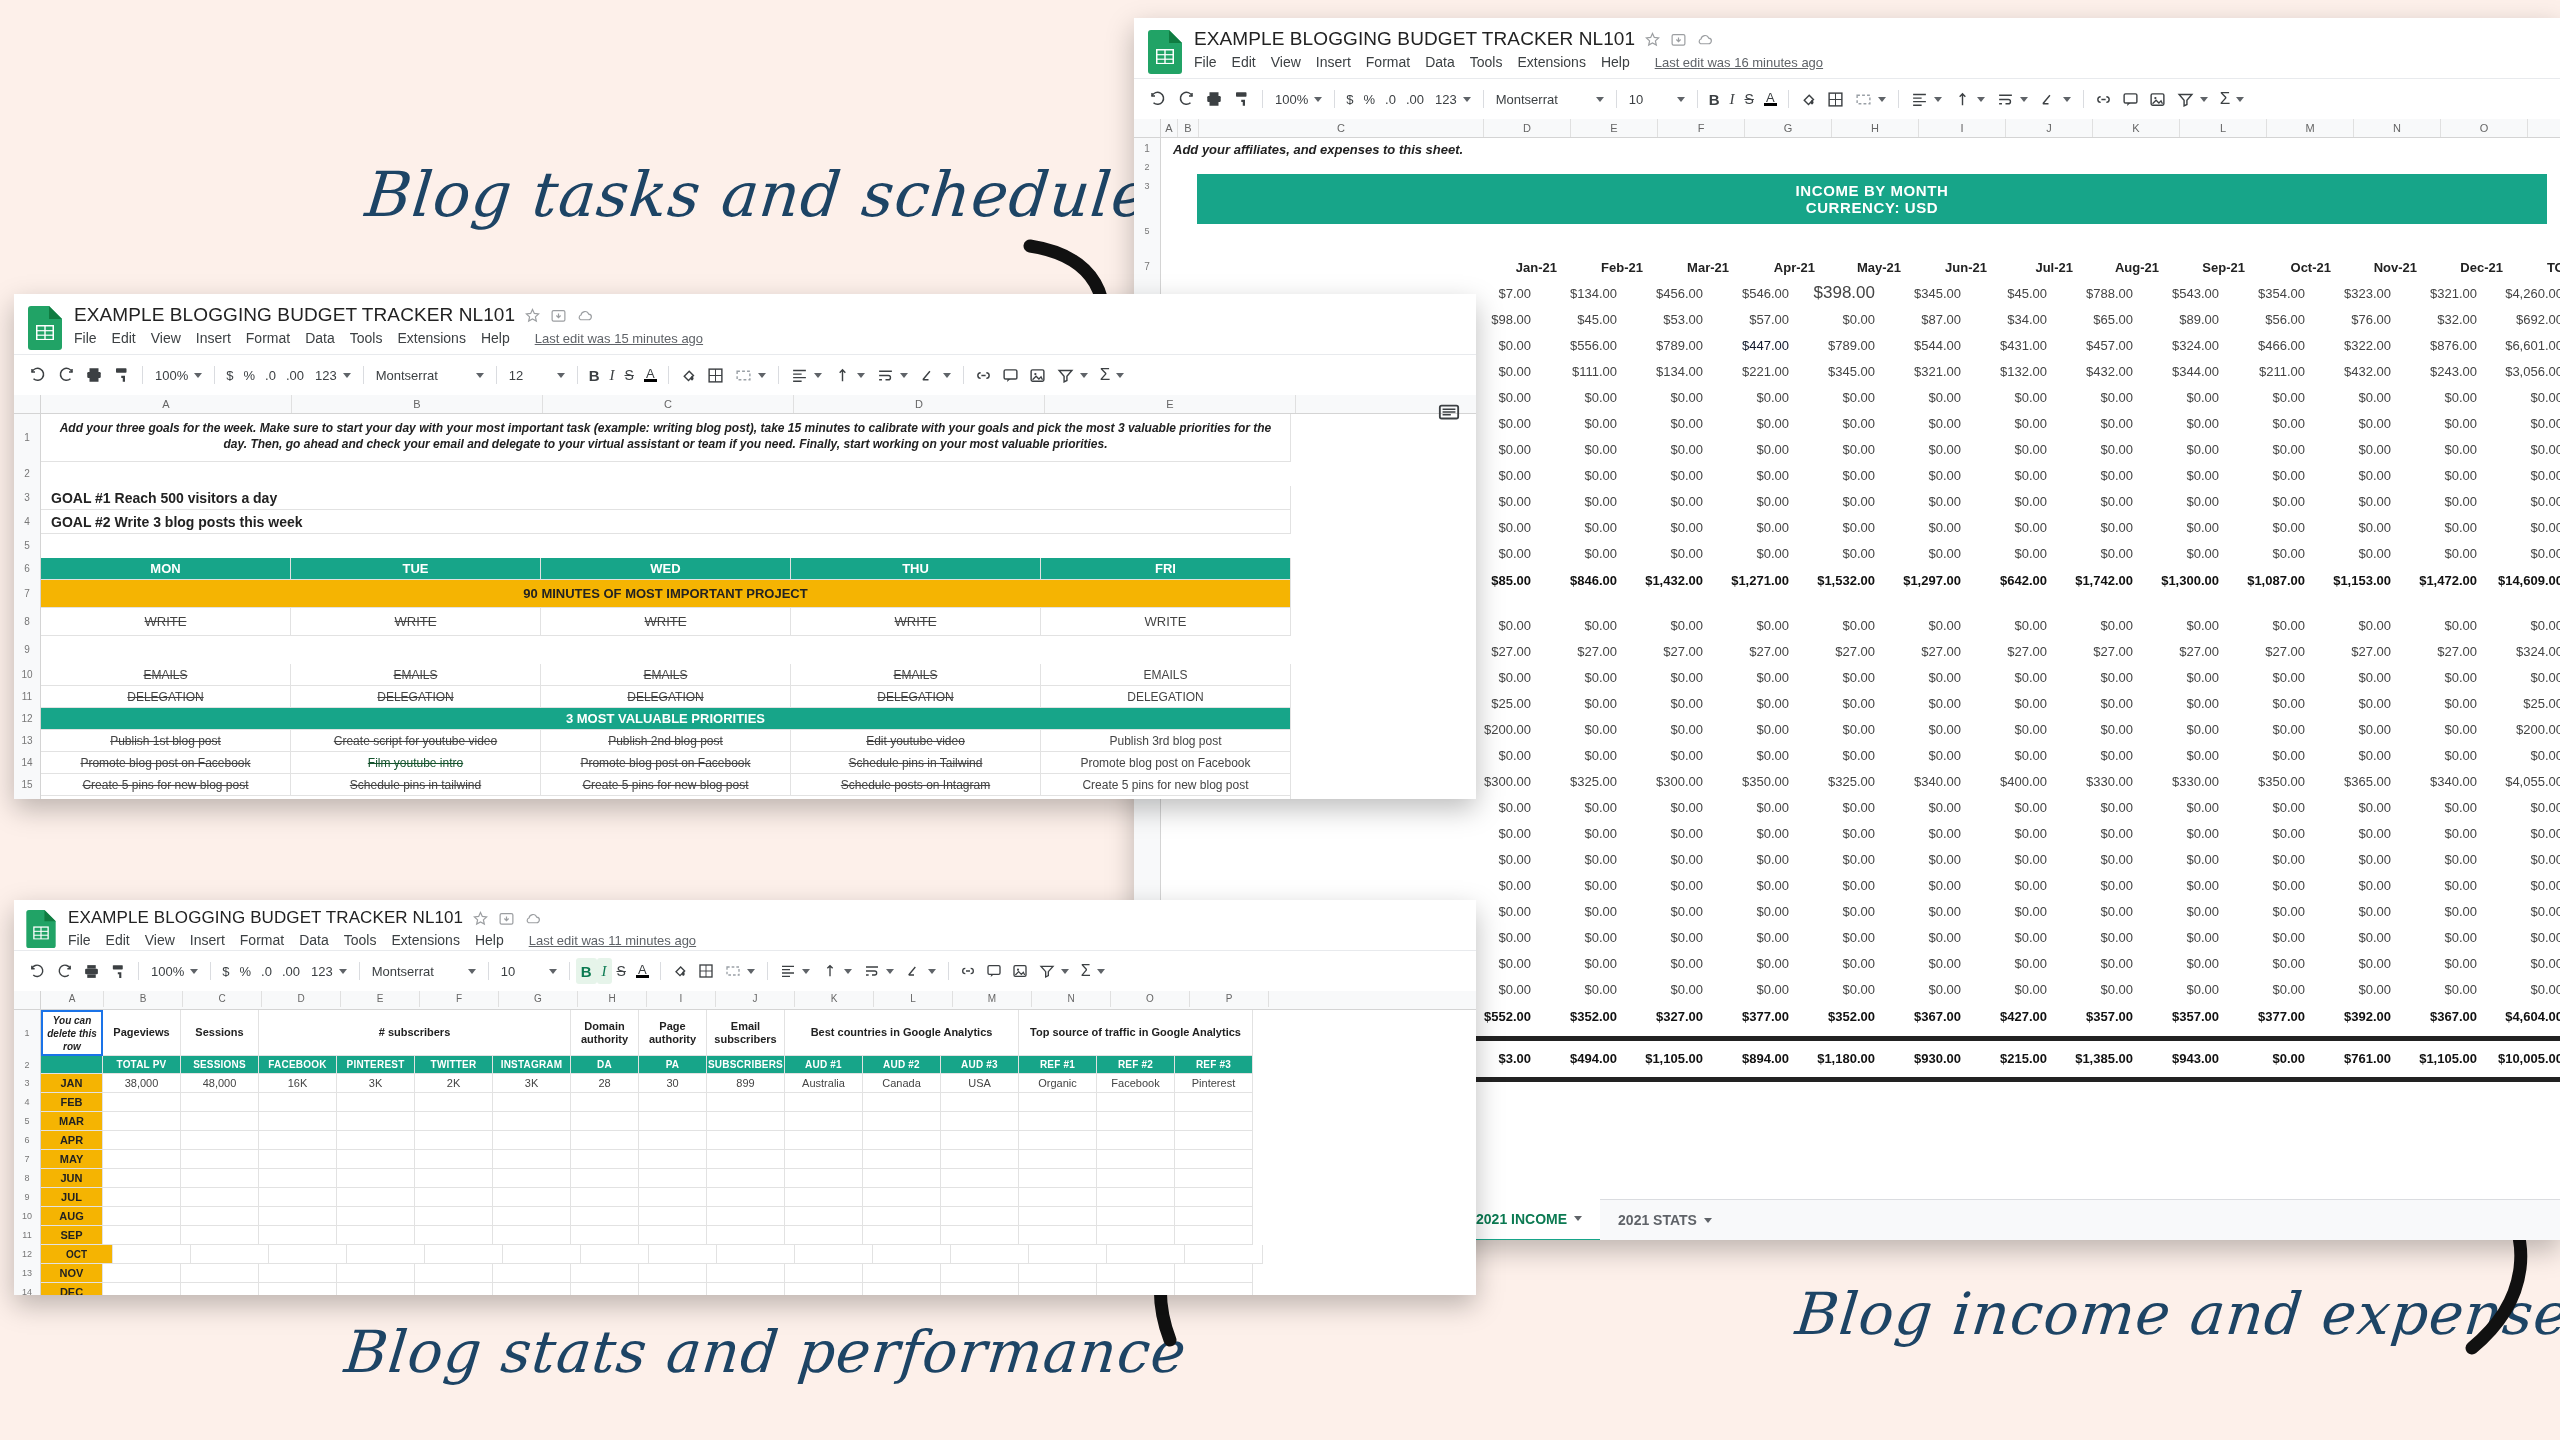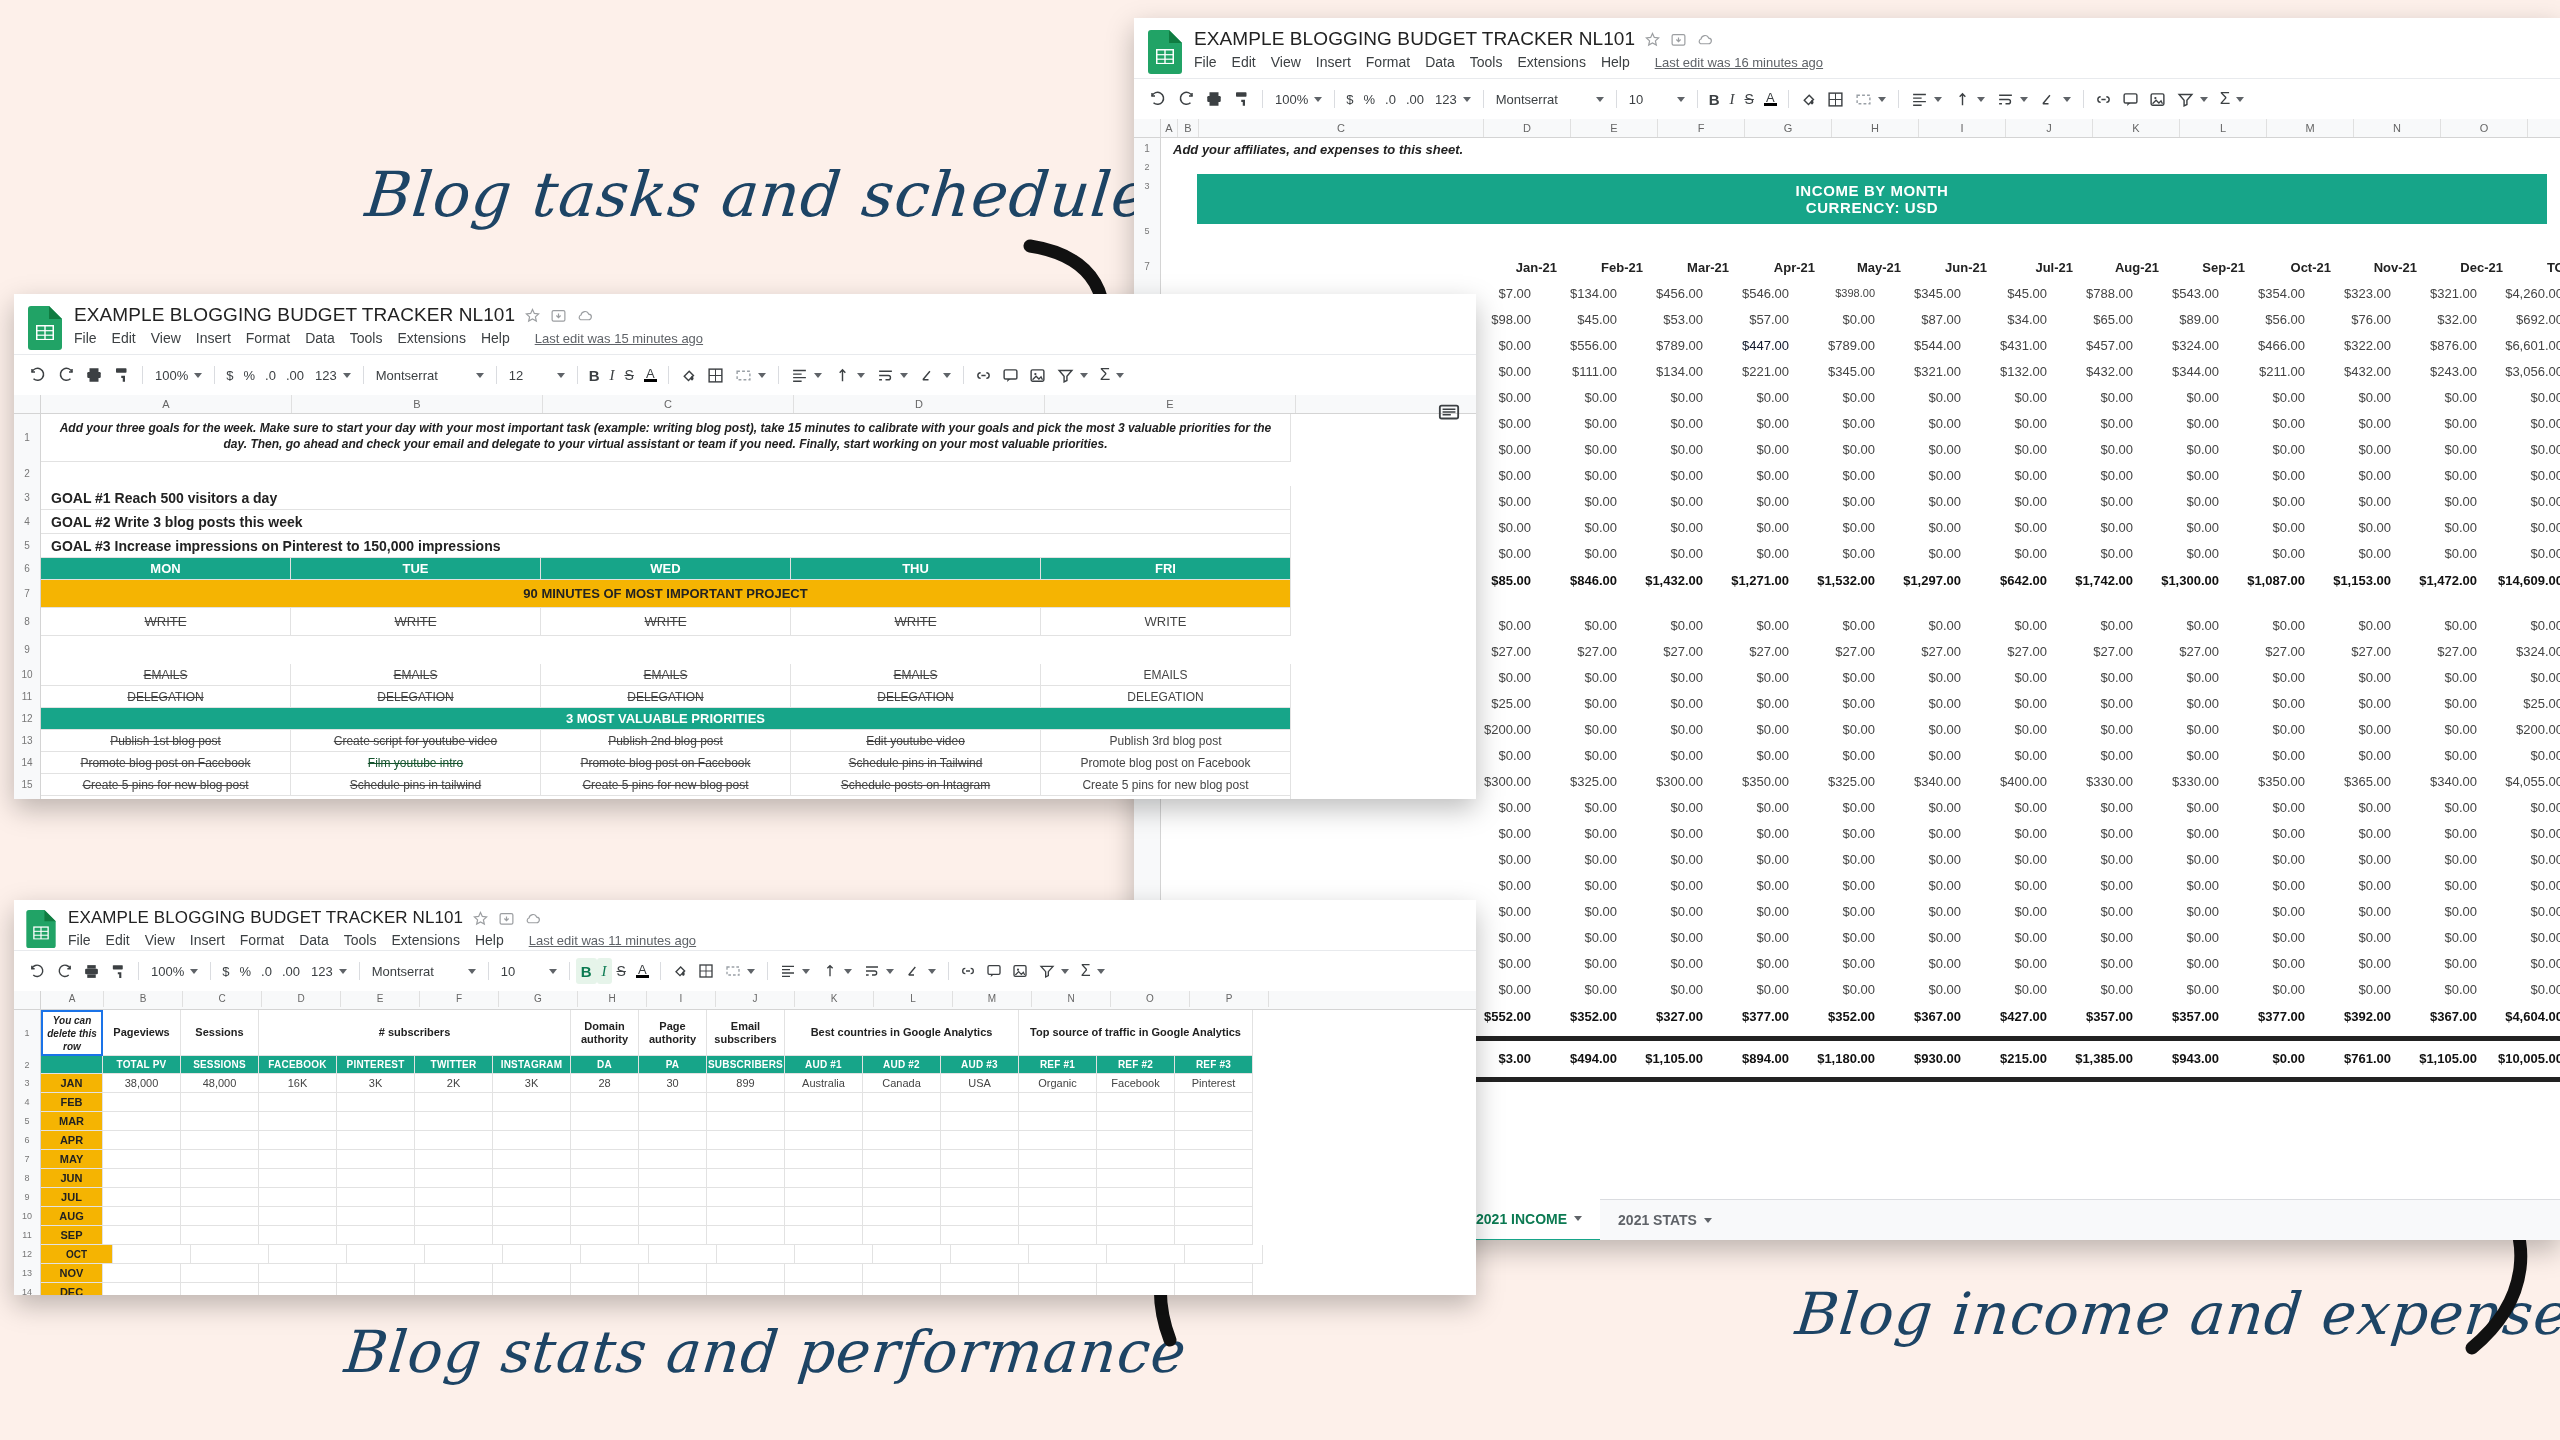--- a/index.html
+++ b/index.html
@@ -357,21 +357,21 @@
       </div>
 
     <div id="inc-rows">
         <div class="grid-row" style="height:26px">
           <div class="rowhead" style="line-height:26px"></div>
           <div class="cell" style="width:294px;flex:0 0 294px;height:26px;border:none;font-size:13px;"></div>
           <div class="cell c-right" style="width:86px;height:26px;border:none;color:#444;font-size:13px;padding-right:10px">$7.00</div>
           <div class="cell c-right" style="width:86px;height:26px;border:none;color:#444;font-size:13px;padding-right:10px">$134.00</div>
           <div class="cell c-right" style="width:86px;height:26px;border:none;color:#444;font-size:13px;padding-right:10px">$456.00</div>
           <div class="cell c-right" style="width:86px;height:26px;border:none;color:#444;font-size:13px;padding-right:10px">$546.00</div>
-          <div class="cell c-right" style="width:86px;height:26px;border:none;color:#444;font-size:11px;padding-right:10px">$398.00</div>
+          <div class="cell c-right" style="width:86px;height:26px;border:none;color:#444;font-size:17px;padding-right:10px">$398.00</div>
           <div class="cell c-right" style="width:86px;height:26px;border:none;color:#444;font-size:13px;padding-right:10px">$345.00</div>
           <div class="cell c-right" style="width:86px;height:26px;border:none;color:#444;font-size:13px;padding-right:10px">$45.00</div>
           <div class="cell c-right" style="width:86px;height:26px;border:none;color:#444;font-size:13px;padding-right:10px">$788.00</div>
           <div class="cell c-right" style="width:86px;height:26px;border:none;color:#444;font-size:13px;padding-right:10px">$543.00</div>
           <div class="cell c-right" style="width:86px;height:26px;border:none;color:#444;font-size:13px;padding-right:10px">$354.00</div>
           <div class="cell c-right" style="width:86px;height:26px;border:none;color:#444;font-size:13px;padding-right:10px">$323.00</div>
           <div class="cell c-right" style="width:86px;height:26px;border:none;color:#444;font-size:13px;padding-right:10px">$321.00</div>
           <div class="cell c-right" style="width:86px;height:26px;border:none;color:#444;font-size:13px;padding-right:10px">$4,260.00</div>
         </div>
         <div class="grid-row" style="height:26px">
@@ -1081,21 +1081,20 @@
       <div class="grid-row" style="height:24px">
         <div class="rowhead" style="line-height:24px">3</div>
         <div class="cell" style="width:1250px;height:24px;font-weight:bold;font-size:14px;padding-left:10px">GOAL #1 Reach 500 visitors a day</div>
       </div>
       <div class="grid-row" style="height:24px">
         <div class="rowhead" style="line-height:24px">4</div>
         <div class="cell" style="width:1250px;height:24px;font-weight:bold;font-size:14px;padding-left:10px">GOAL #2 Write 3 blog posts this week</div>
       </div>
       <div class="grid-row" style="height:24px">
         <div class="rowhead" style="line-height:24px">5</div>
-        <div class="cell" style="width:1250px;height:24px;font-weight:bold;font-size:14px;padding-left:10px">GOAL #3 Increase impressions on Pinterest to 150,000 impressions</div>
       </div>
       <div class="grid-row" style="height:22px">
         <div class="rowhead" style="line-height:22px">6</div>
         <div class="cell c-center teal" style="width:250px;height:22px;font-size:13px">MON</div>
         <div class="cell c-center teal" style="width:250px;height:22px;font-size:13px">TUE</div>
         <div class="cell c-center teal" style="width:250px;height:22px;font-size:13px">WED</div>
         <div class="cell c-center teal" style="width:250px;height:22px;font-size:13px">THU</div>
         <div class="cell c-center teal" style="width:250px;height:22px;font-size:13px">FRI</div>
       </div>
       <div class="grid-row" style="height:28px">

